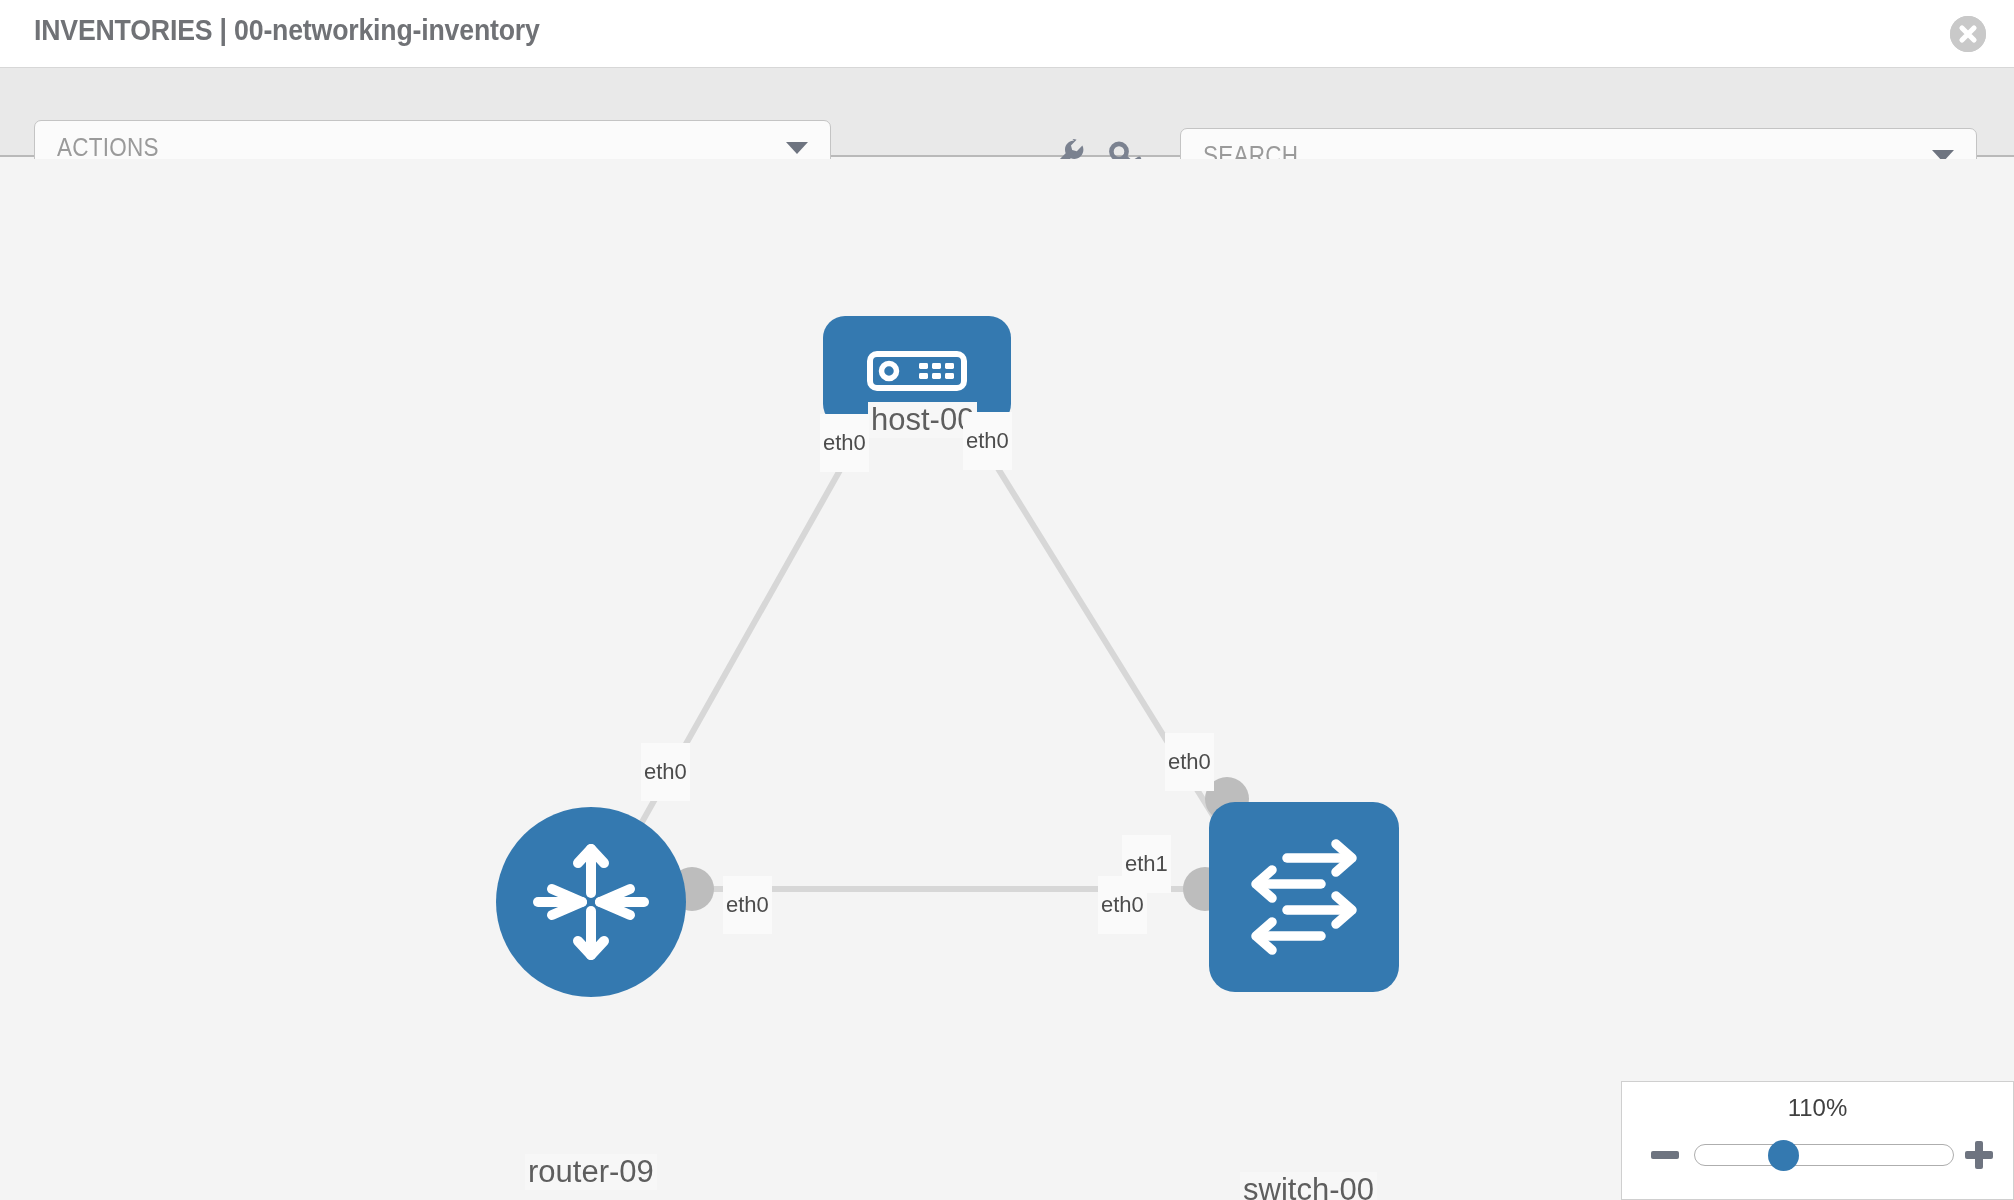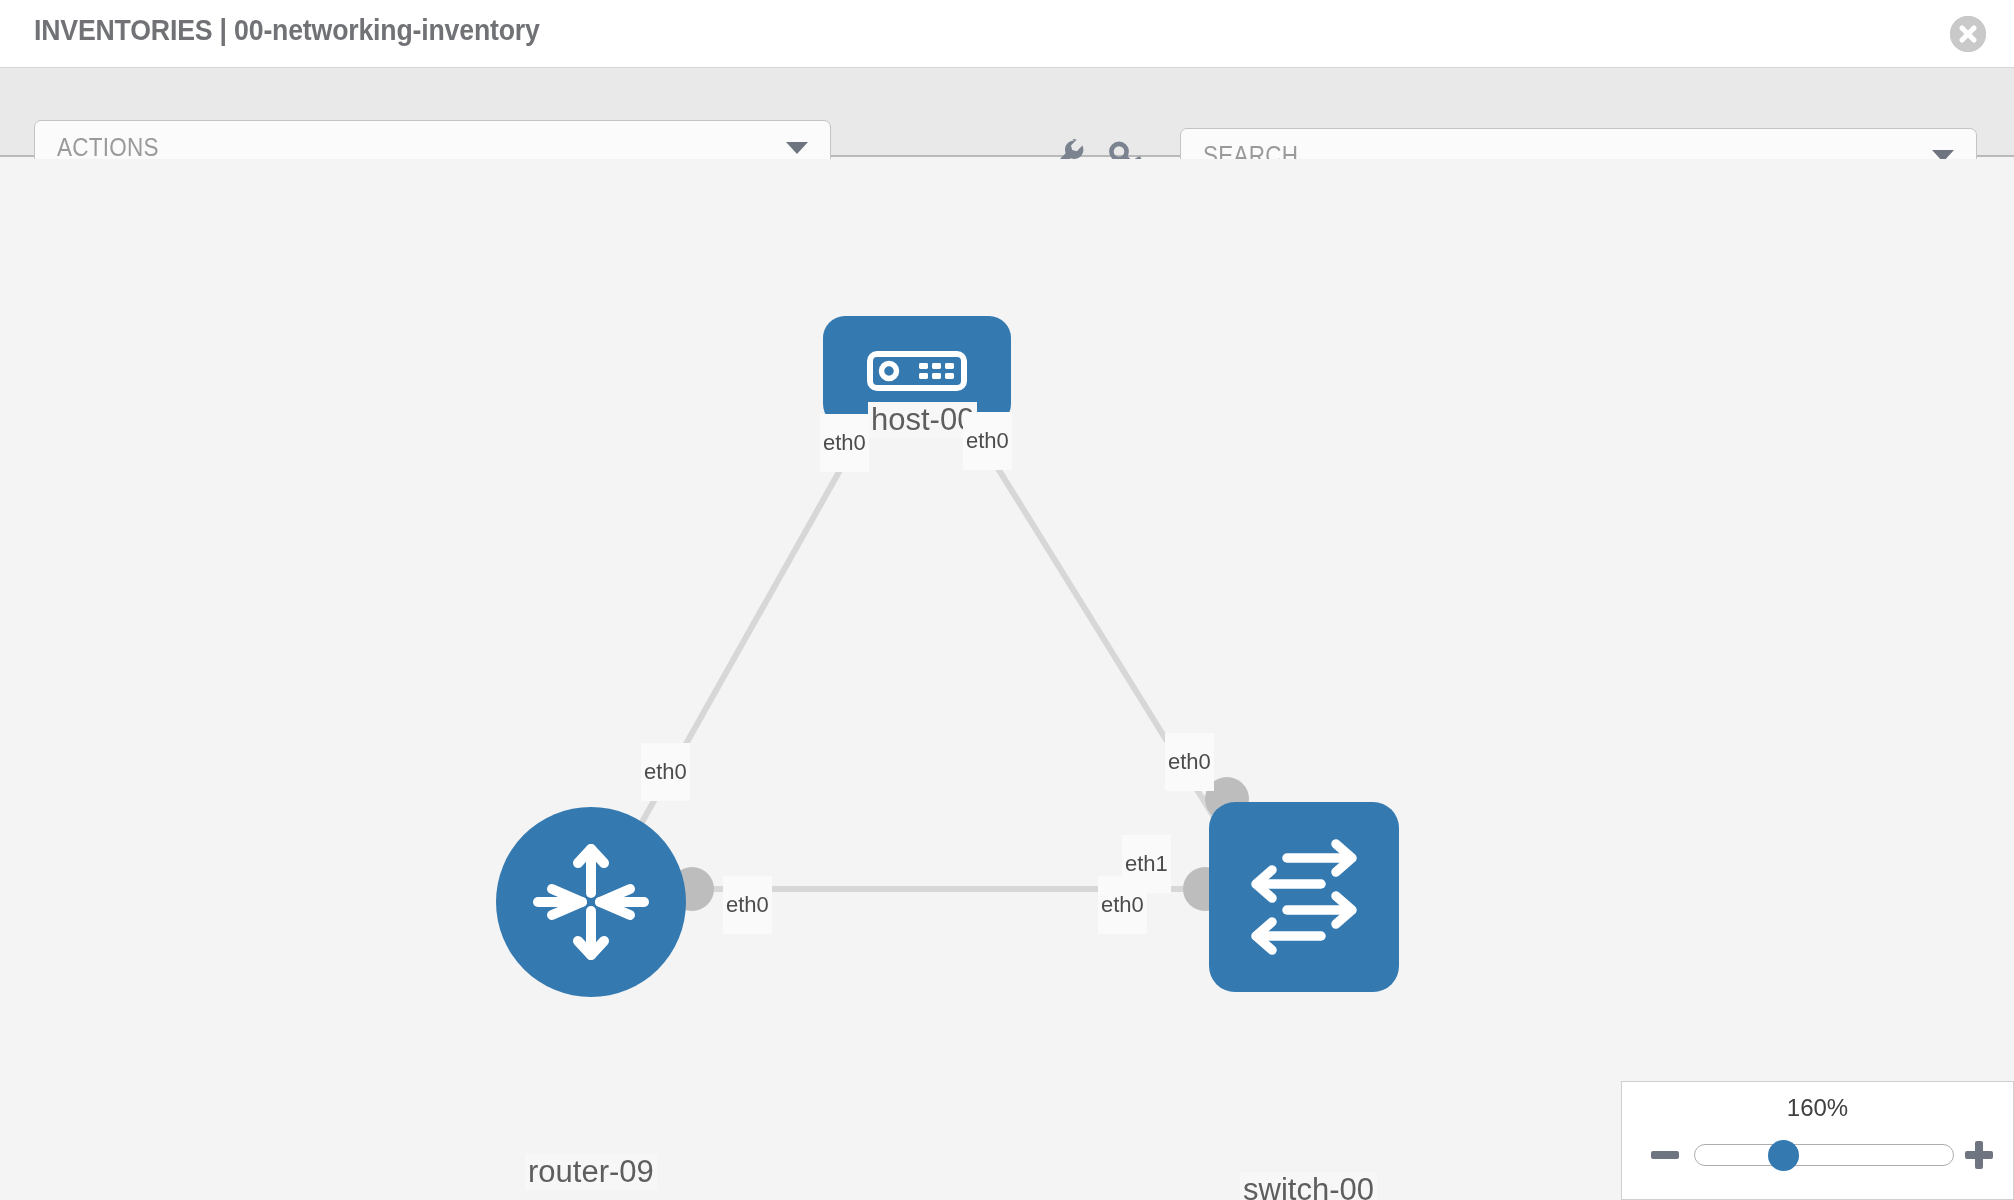--- a/index.html
+++ b/index.html
@@ -382,21 +382,21 @@
     <div class="port-label" style="left:963px; top:253px;">eth0</div>
     <div class="port-label" style="left:641px; top:584px;">eth0</div>
     <div class="port-label" style="left:1165px; top:574px;">eth0</div>
     <div class="port-label" style="left:723px; top:717px;">eth0</div>
     <div class="port-label" style="left:1098px; top:717px;">eth0</div>
     <div class="port-label" style="left:1122px; top:676px;">eth1</div>
 
   </div>
 
   <div class="zoom-panel">
-    <div class="zoom-value">160%</div>
+    <div class="zoom-value">110%</div>
 
     <div class="zoom-minus">
       <svg width="34" height="34" viewBox="0 0 34 34" aria-hidden="true">
         <rect x="3" y="13" width="28" height="8" rx="2" fill="#6e7480"></rect>
       </svg>
     </div>
 
     <div class="zoom-track"></div>
     <div class="zoom-thumb"></div>
 

